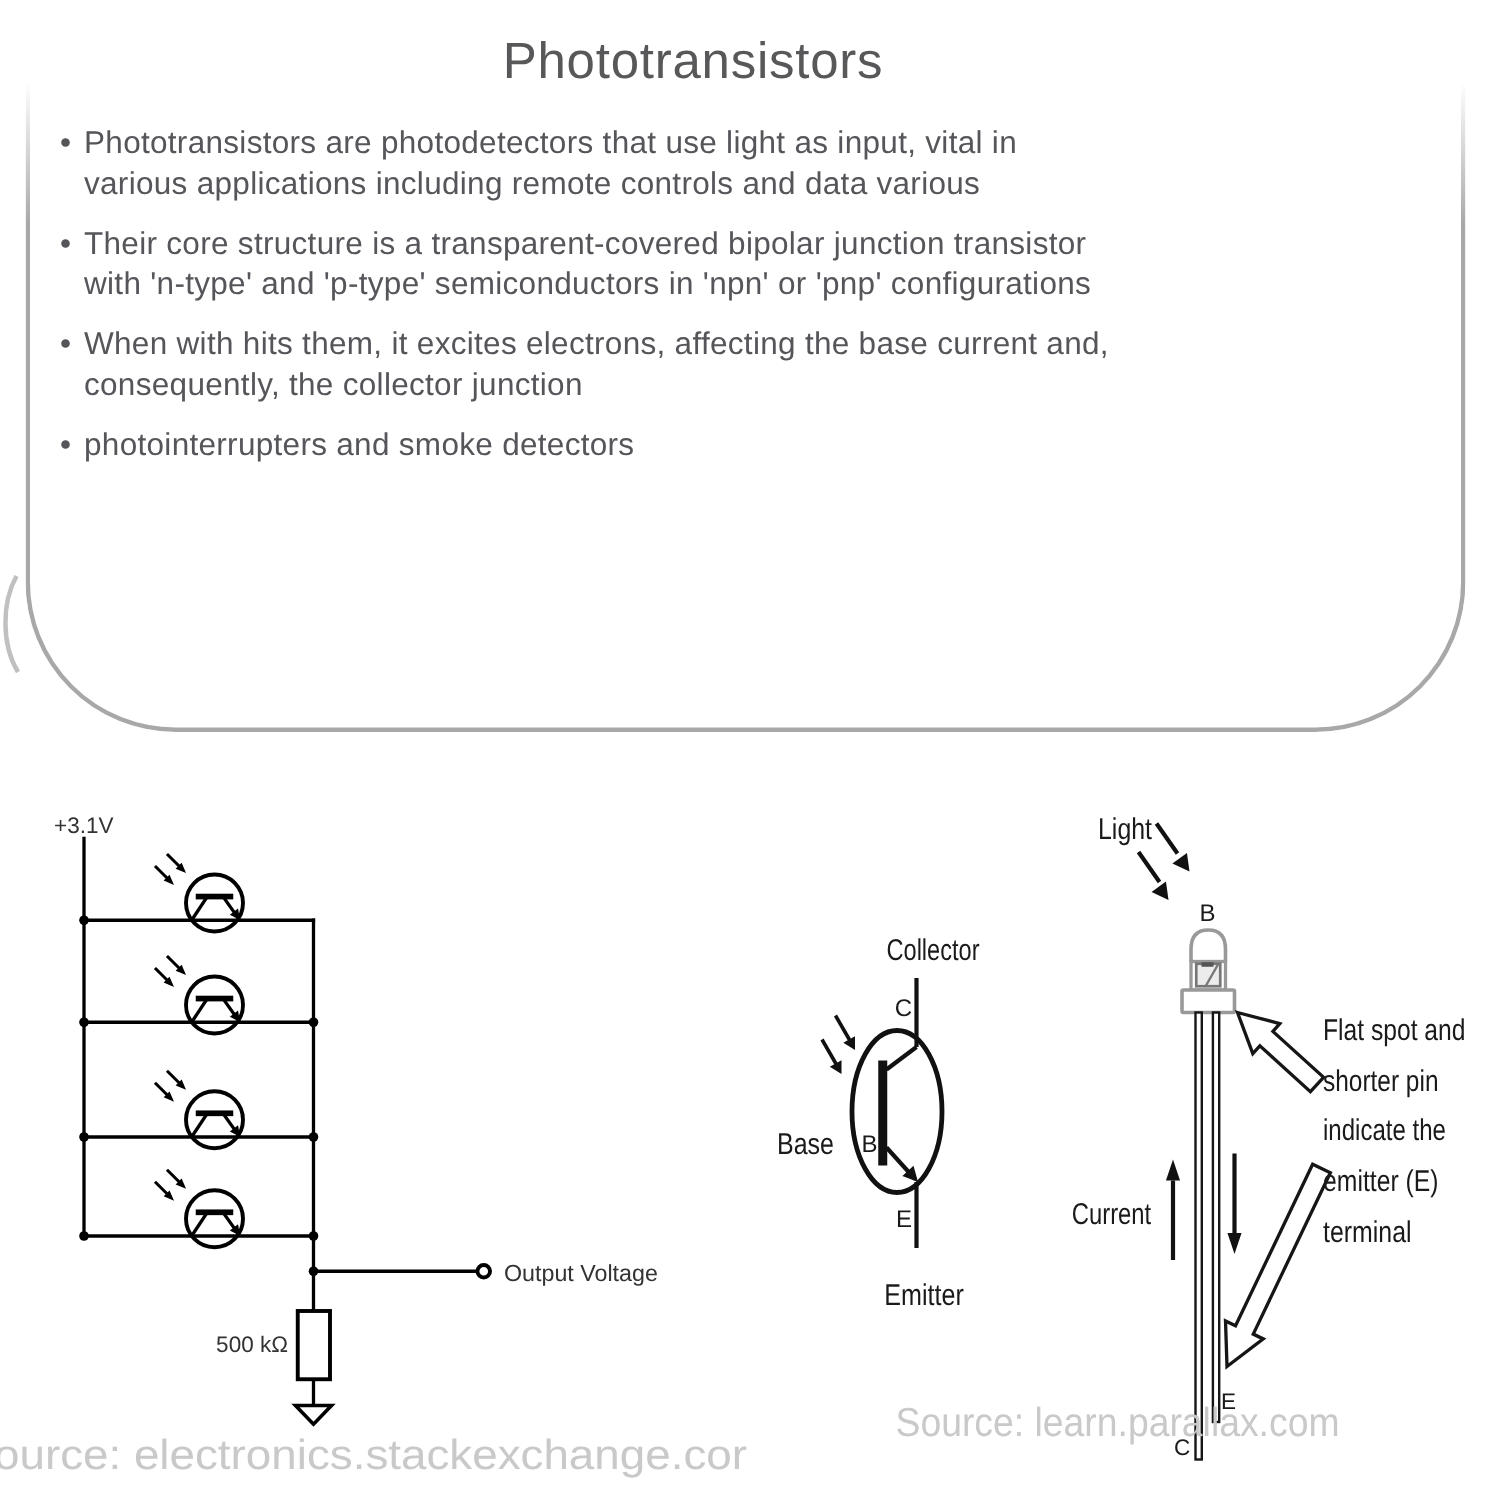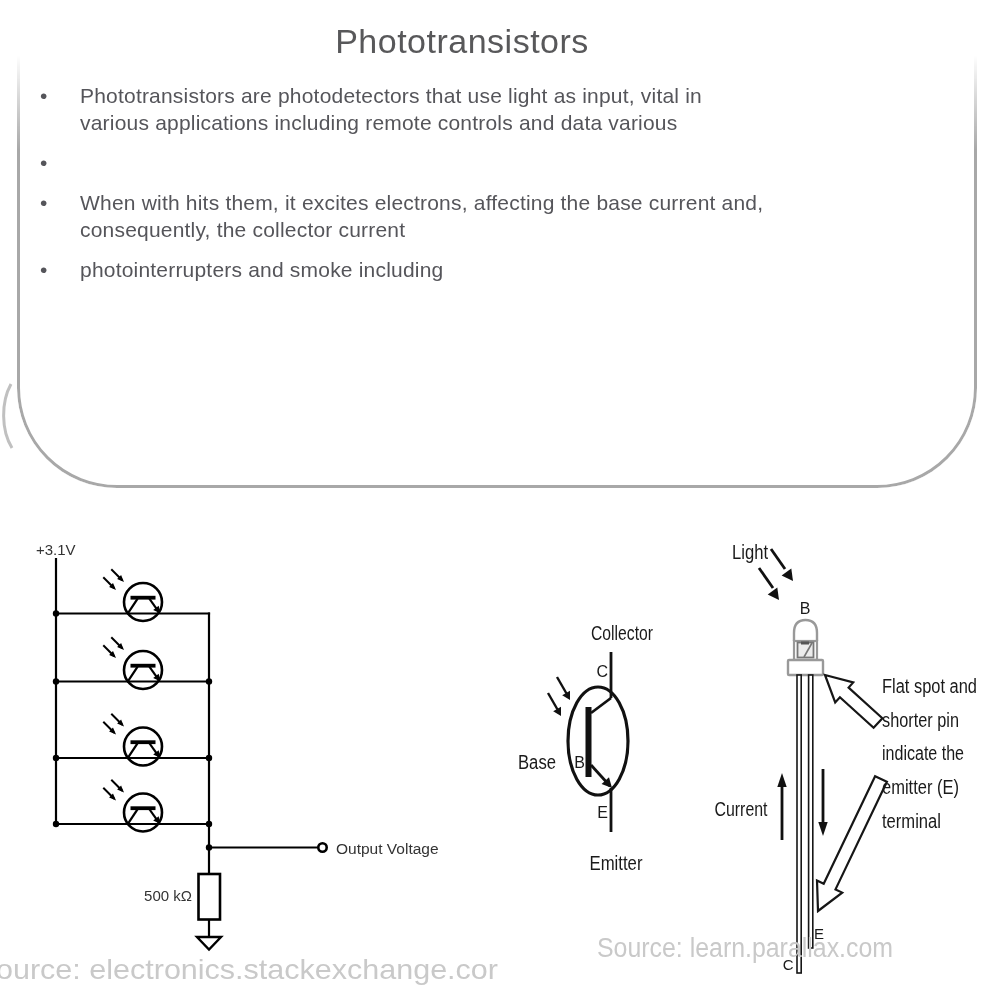--- a/index.html
+++ b/index.html
@@ -18,21 +18,21 @@
     box-shadow:1px 4px 6px rgba(110,110,110,.55);
     -webkit-mask-image:linear-gradient(to bottom, rgba(0,0,0,0) 140px, #000 235px);
     mask-image:linear-gradient(to bottom, rgba(0,0,0,0) 140px, #000 235px);
   }
   .bullets{
     position:absolute;left:40px;top:82px;width:925px;
     color:#55555a;font-size:21px;line-height:27px;letter-spacing:.2px;
   }
   .bullet{display:flex;margin-bottom:13px;}
   .bullet .dot{width:16px;flex:none;}
-  .bullet .lines span{display:block;white-space:nowrap;margin-left:24px;}
+  .bullet .lines span{display:block;white-space:nowrap;}
   .edge-arc{position:absolute;left:-2px;top:382px;}
   .diagrams{position:absolute;left:0;top:530px;}
   svg text{fill:#1a1a1a;}
   .circ-label{fill:#333333;}
   .wm{fill:#c9c9c9;}
 </style>
 </head>
 <body>
 
 <div class="title">Phototransistors</div>
@@ -46,32 +46,36 @@
 <div class="bullets">
   <div class="bullet">
     <span class="dot">•</span>
     <div class="lines">
         <span>Phototransistors are photodetectors that use light as input, vital in</span>
         <span>various applications including remote controls and data various</span>
       </div>
   </div>
   <div class="bullet">
     <span class="dot">•</span>
+    <div class="lines">
+        <span>Their core structure is a transparent-covered bipolar junction transistor</span>
+        <span>with 'n-type' and 'p-type' semiconductors in 'npn' or 'pnp' configurations</span>
+      </div>
   </div>
   <div class="bullet">
     <span class="dot">•</span>
     <div class="lines">
         <span>When with hits them, it excites electrons, affecting the base current and,</span>
-        <span>consequently, the collector current</span>
+        <span>consequently, the collector junction</span>
       </div>
   </div>
   <div class="bullet">
     <span class="dot">•</span>
     <div class="lines">
-        <span>photointerrupters and smoke including</span>
+        <span>photointerrupters and smoke detectors</span>
       </div>
   </div>
 </div>
 
 <svg class="diagrams" width="1000" height="470" viewBox="0 530 1000 470">
   <defs>
     <g id="ptsym">
       <path d="M -31 -32 L -21.5 -22.5" stroke="#000" stroke-width="2" fill="none"></path>
       <polygon points="-19,-20 -25.9,-22.9 -21.9,-26.9" fill="#000"></polygon>
       <path d="M -39 -24 L -29.5 -14.5" stroke="#000" stroke-width="2" fill="none"></path>

